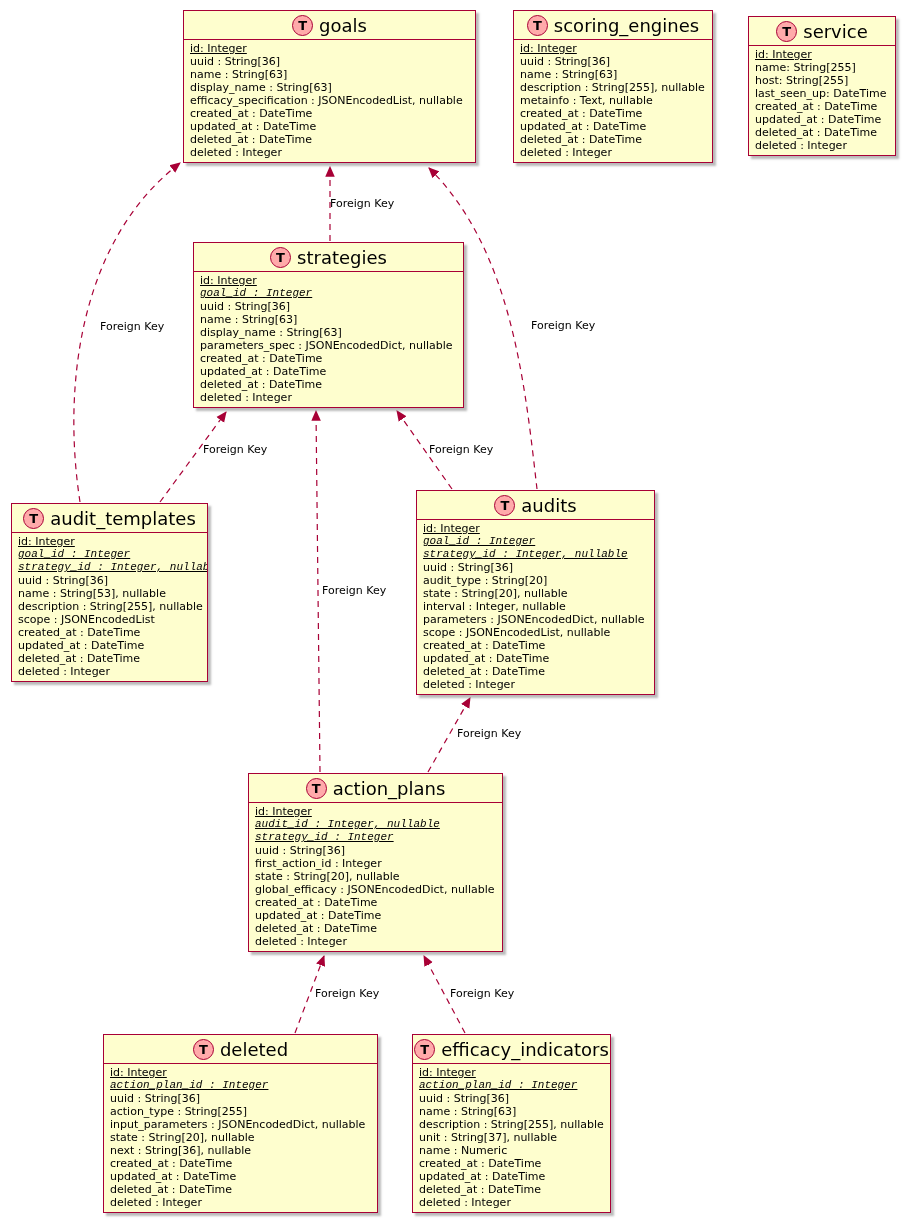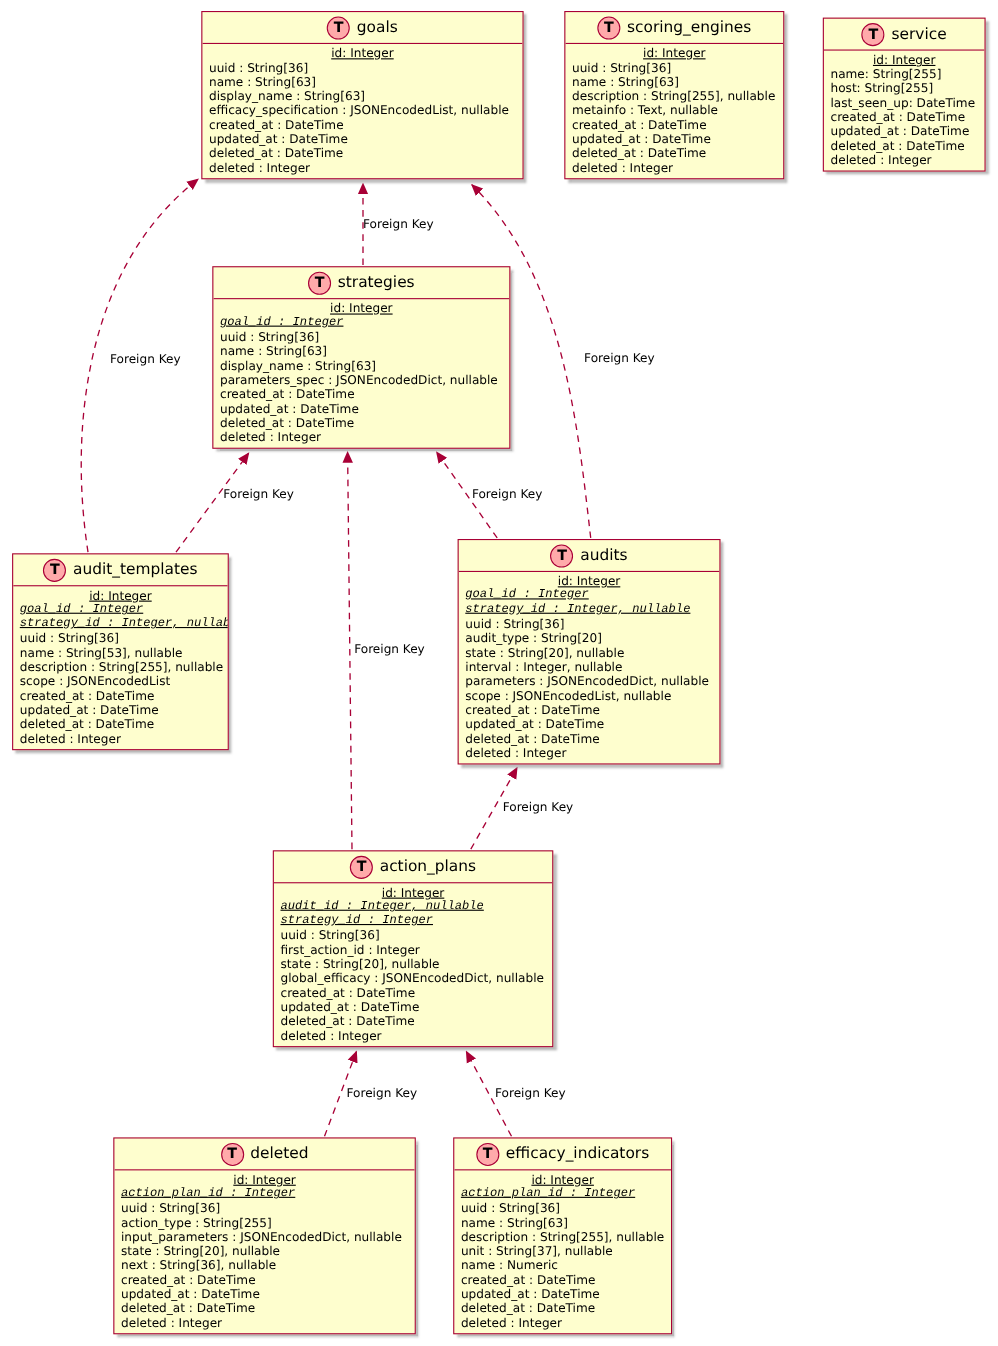--- a/index.html
+++ b/index.html
@@ -32,24 +32,24 @@
     display:flex;align-items:center;justify-content:center;gap:6px;
     height:29px;border-bottom:1.3px solid var(--table-border);
     padding:0 6px;
   }
   .spot{
     width:21px;height:21px;border-radius:50%;
     background:var(--spot-fill);border:1.3px solid var(--spot-border);
     display:flex;align-items:center;justify-content:center;
     font-weight:bold;font-size:13px;line-height:1;flex:0 0 auto;
   }
-  .tbl-name{font-size:14px;white-space:nowrap;}
+  .tbl-name{font-size:18px;white-space:nowrap;}
   .fields{padding:2px 6px 3px 6px;font-size:11px;line-height:13px;}
   .field{white-space:nowrap;}
-  .field.pk{text-decoration:underline;text-align:center;}
+  .field.pk{text-decoration:underline;}
   .field.fk{text-decoration:underline;font-style:italic;font-family:Liberation Mono, monospace;}
   .fk-label{
     position:absolute;font-size:11px;line-height:14px;white-space:nowrap;
     color:var(--text-color);
   }
 </style>
 </head>
 <body>
 
 <div class="canvas">

